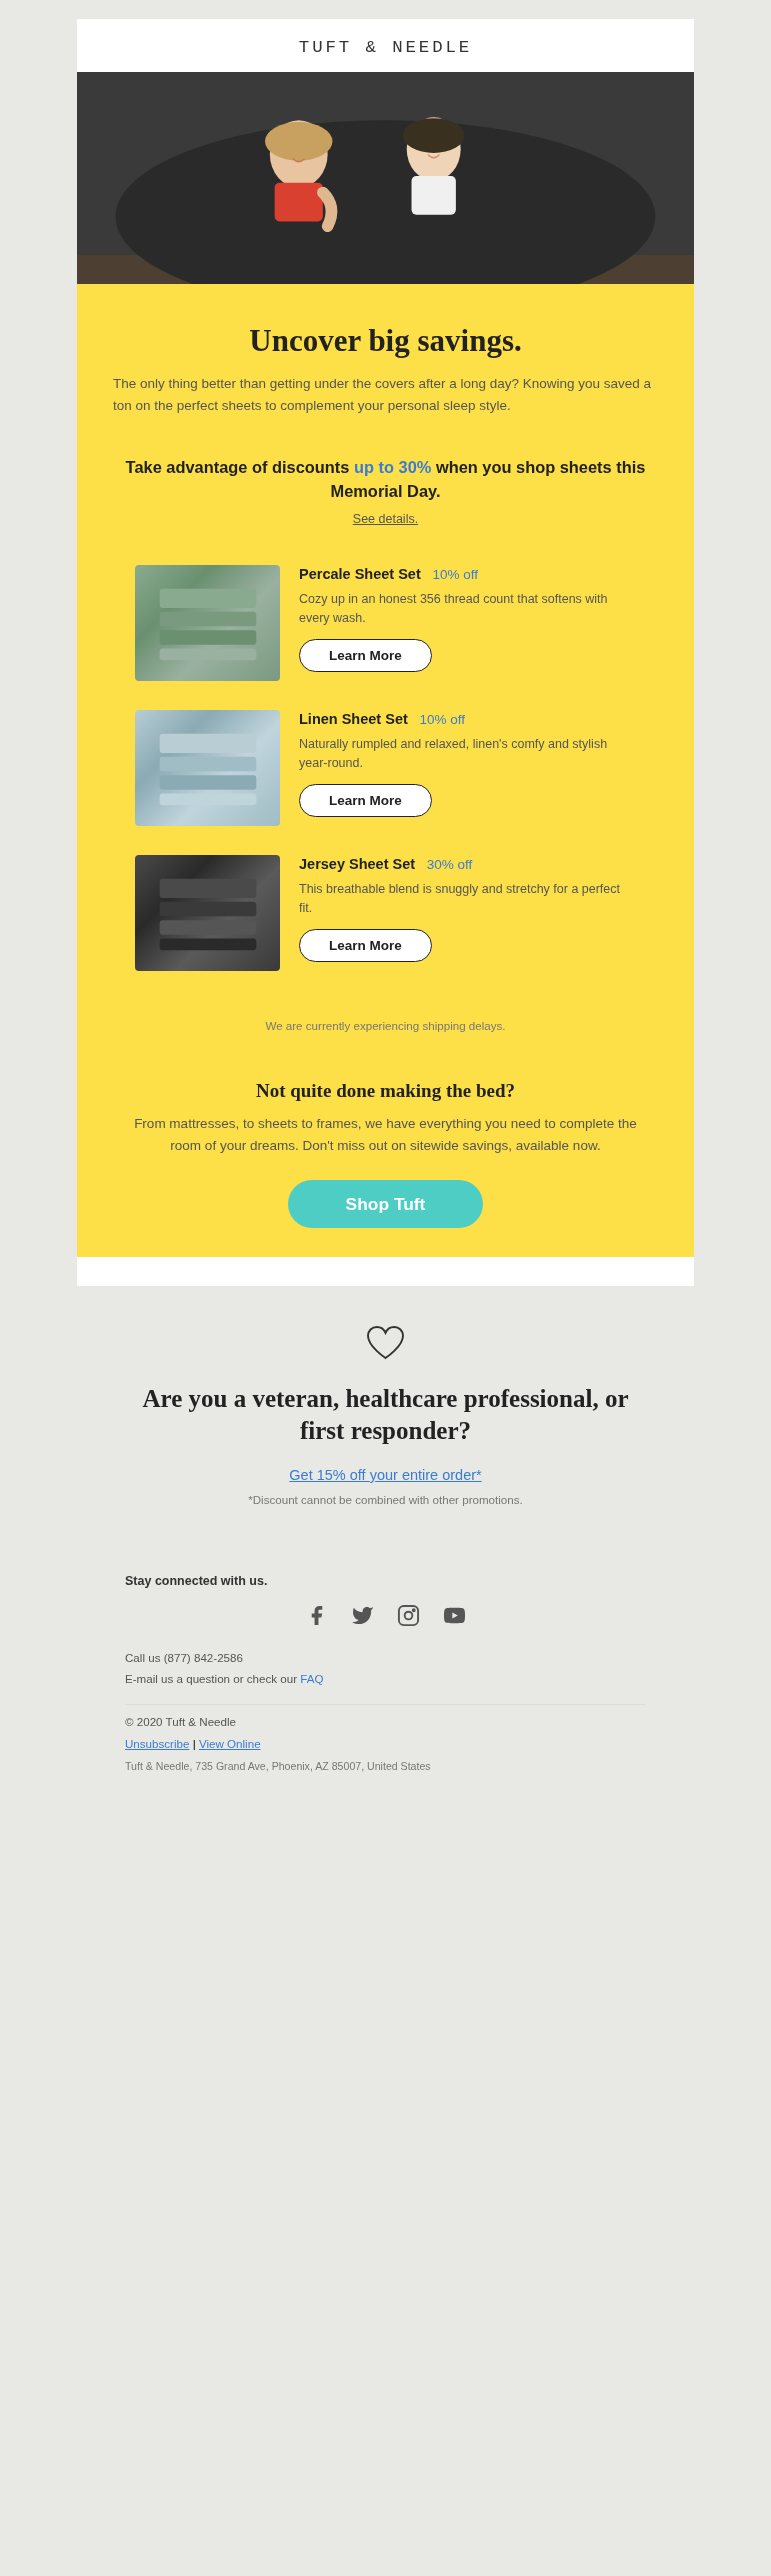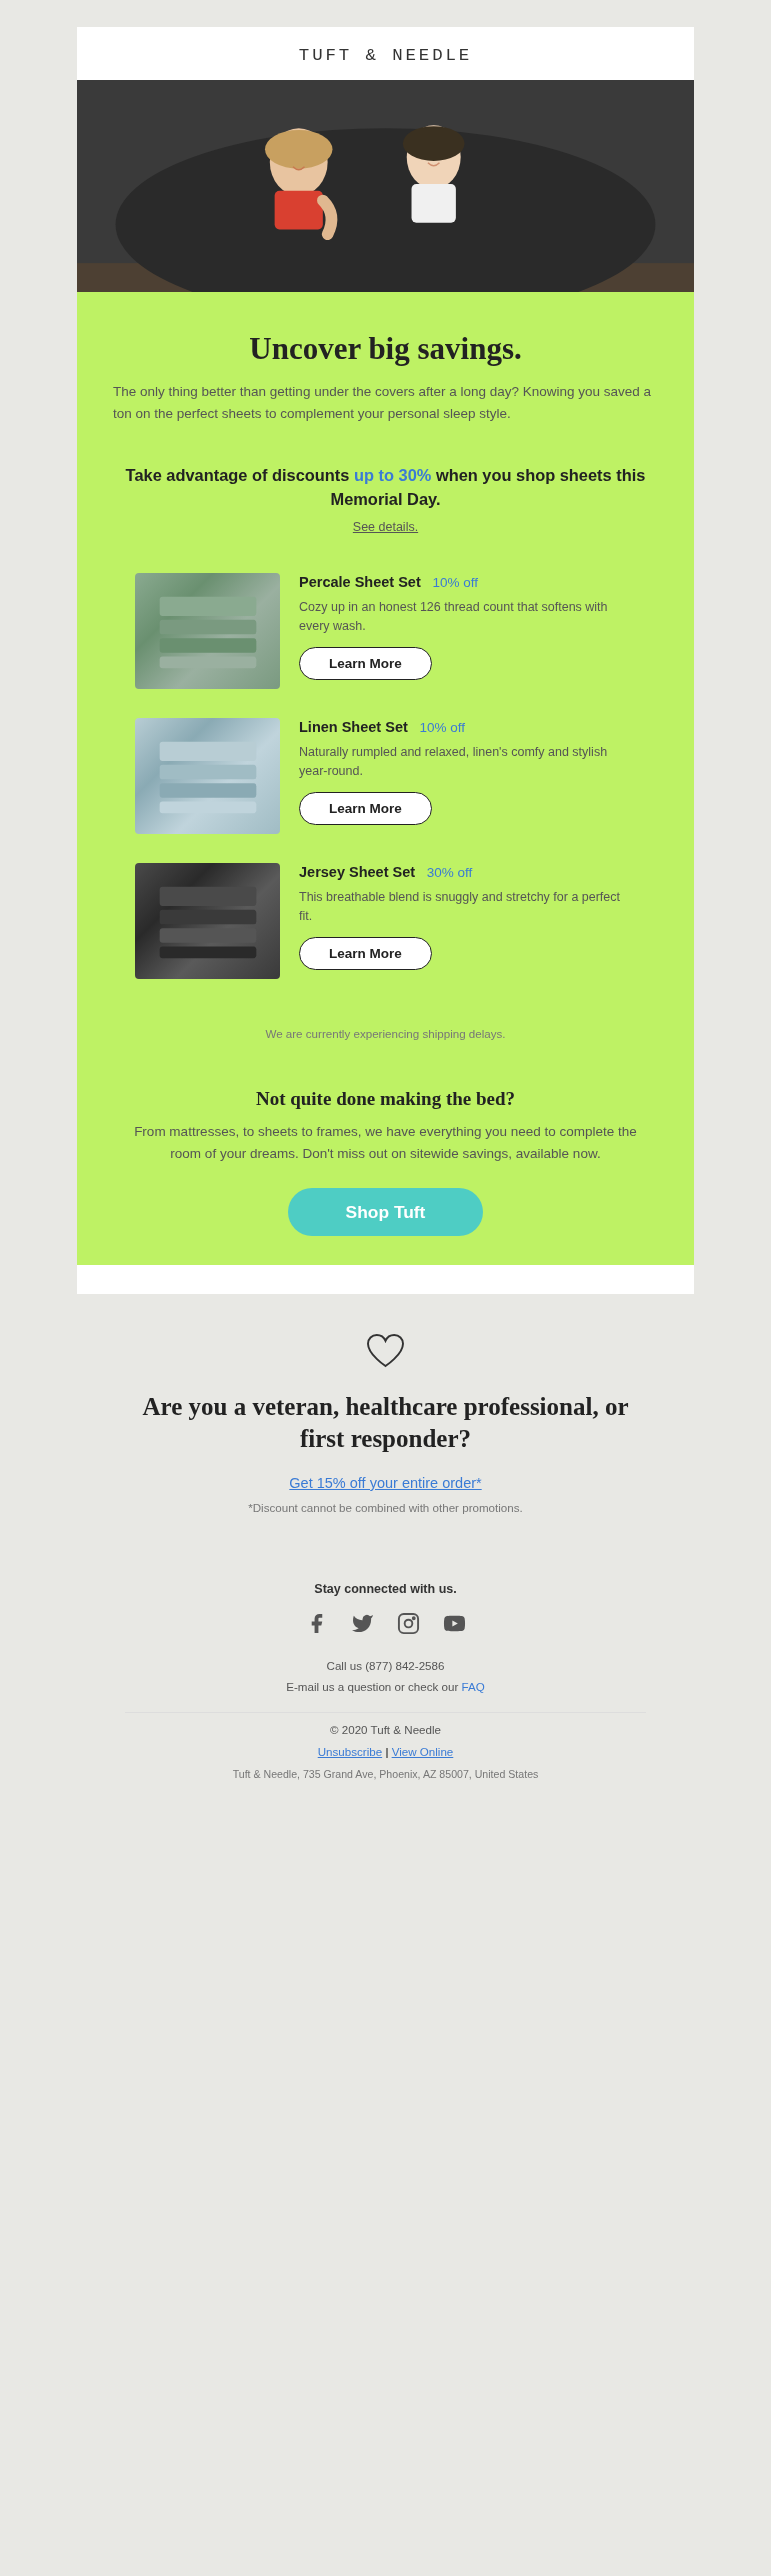--- a/index.html
+++ b/index.html
@@ -7,23 +7,23 @@
       background-color: #e8e8e4;
       font-family: Georgia, 'Times New Roman', serif;
       width: 771px;
       margin: 0 auto;
     }
     .email-wrapper {
       background-color: #e8e8e4;
       padding: 19px 77px;
     }
     .email-container {
-      background-color: #bef264;
+      background-color: #fde047;
       max-width: 617px;
-      margin: 8px auto;
+      margin: 0 auto;
     }
     .header {
       text-align: center;
       padding: 19px 0 14.5px;
       background-color: #ffffff;
     }
     .logo {
       font-family: 'Courier New', Courier, monospace;
       font-size: 17.4px;
       letter-spacing: 2.9px;
@@ -233,21 +233,21 @@
       margin-bottom: 9.6px;
     }
     .veteran-disclaimer {
       font-size: 11.6px;
       color: #777;
       font-family: Arial, sans-serif;
     }
     .footer-section {
       background-color: #e8e8e4;
       padding: 29px 48px 19px;
-      text-align: center;
+      text-align: left;
     }
     .stay-connected {
       font-size: 12.5px;
       font-weight: bold;
       color: #333;
       font-family: Arial, sans-serif;
       margin-bottom: 14.5px;
     }
     .social-icons {
       display: flex;
@@ -361,21 +361,21 @@
               <rect x="10" y="10" width="100" height="20" rx="3" fill="#8aaa90"></rect>
               <rect x="10" y="34" width="100" height="15" rx="3" fill="#7a9a80"></rect>
               <rect x="10" y="53" width="100" height="15" rx="3" fill="#6a9070"></rect>
               <rect x="10" y="72" width="100" height="12" rx="3" fill="#9ab0a0"></rect>
             </svg>
           </div>
         </div>
         <div class="product-info">
           <span class="product-title">Percale Sheet Set</span>
           <span class="product-discount">10% off</span>
-          <p class="product-desc">Cozy up in an honest 126 thread count that softens with every wash.</p>
+          <p class="product-desc">Cozy up in an honest 356 thread count that softens with every wash.</p>
           <button class="learn-more-btn">Learn More</button>
         </div>
       </div>
 
       <div class="product-item">
         <div class="product-image">
           <div class="linen-img">
             <svg width="116" height="87" viewBox="0 0 120 90">
               <rect x="10" y="10" width="100" height="20" rx="3" fill="#b8cdd4"></rect>
               <rect x="10" y="34" width="100" height="15" rx="3" fill="#a0bcc4"></rect>

